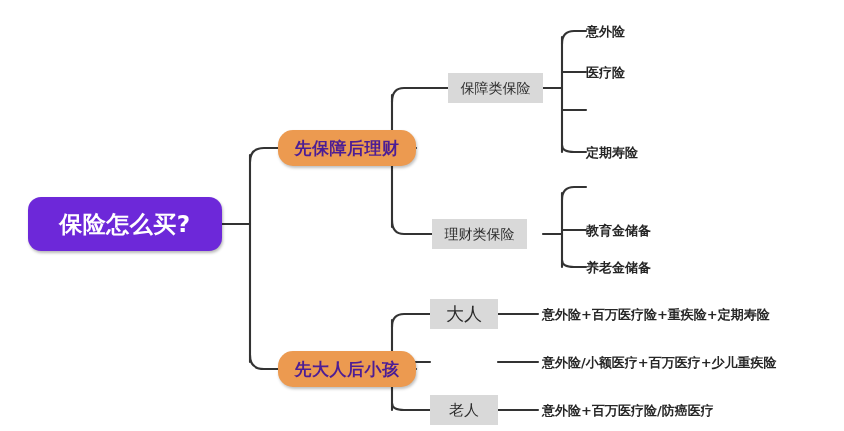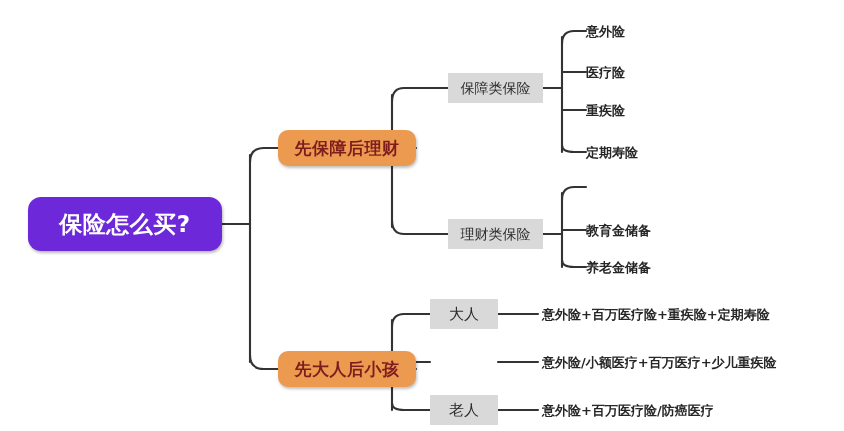--- a/index.html
+++ b/index.html
@@ -39,24 +39,24 @@
     background: #6d28d9;
     color: #ffffff;
     font-size: 23px;
     font-weight: bold;
     border-radius: 13px;
     letter-spacing: 0.5px;
     box-shadow: 1px 2px 3px rgba(0,0,0,0.28);
   }
   .node-branch {
     background: #EC9A50;
-    color: #7f1d1d;
+    color: #4c1d95;
     font-size: 17px;
     font-weight: bold;
-    border-radius: 10px;
+    border-radius: 15px;
     letter-spacing: 0.5px;
     box-shadow: 1px 2px 3px rgba(0,0,0,0.25);
   }
   .node-sub {
     background: #D9D9D9;
     color: #2B2B2B;
     font-size: 14px;
     font-weight: normal;
   }
   .node-leaf {
@@ -118,30 +118,29 @@
   </svg>
 
   <div class="node node-root" style="left:28px; top:197px; width:194px; height:54px;">保险怎么买?</div>
 
   <div class="node node-branch" style="left:278px; top:130px; width:138px; height:36px;">先保障后理财</div>
 
   <div class="node node-branch" style="left:278px; top:351px; width:138px; height:36px;">先大人后小孩</div>
 
   <div class="node node-sub" style="left:448px; top:73px; width:95px; height:30px;">保障类保险</div>
 
-  <div class="node node-sub" style="left:448px; top:219px; width:95px; height:30px;">理财类保险</div>
+  <div class="node node-sub" style="left:432px; top:219px; width:95px; height:30px;">理财类保险</div>
 
   <div class="node node-leaf" style="left:586px; top:21px; width:150px; height:20px;">意外险</div>
   <div class="node node-leaf" style="left:586px; top:62px; width:150px; height:20px;">医疗险</div>
-  <div class="node node-leaf" style="left:586px; top:100px; width:150px; height:20px;">重疾险</div>
   <div class="node node-leaf" style="left:586px; top:142px; width:150px; height:20px;">定期寿险</div>
 
   <div class="node node-leaf" style="left:586px; top:220px; width:160px; height:20px;">教育金储备</div>
   <div class="node node-leaf" style="left:586px; top:257px; width:160px; height:20px;">养老金储备</div>
 
-  <div class="node node-sub" style="left:430px; top:299px; width:68px; height:30px; font-size:15px;">大人</div>
+  <div class="node node-sub" style="left:430px; top:299px; width:68px; height:30px; font-size:18px;">大人</div>
   <div class="node node-sub" style="left:430px; top:395px; width:68px; height:30px; font-size:15px;">老人</div>
 
   <div class="node node-leaf-wide" style="left:542px; top:304px; width:300px; height:20px;">意外险+百万医疗险+重疾险+定期寿险</div>
   <div class="node node-leaf-wide" style="left:542px; top:352px; width:300px; height:20px;">意外险/小额医疗+百万医疗+少儿重疾险</div>
   <div class="node node-leaf-wide" style="left:542px; top:400px; width:300px; height:20px;">意外险+百万医疗险/防癌医疗</div>
 
 </div>
 
 </body></html>

